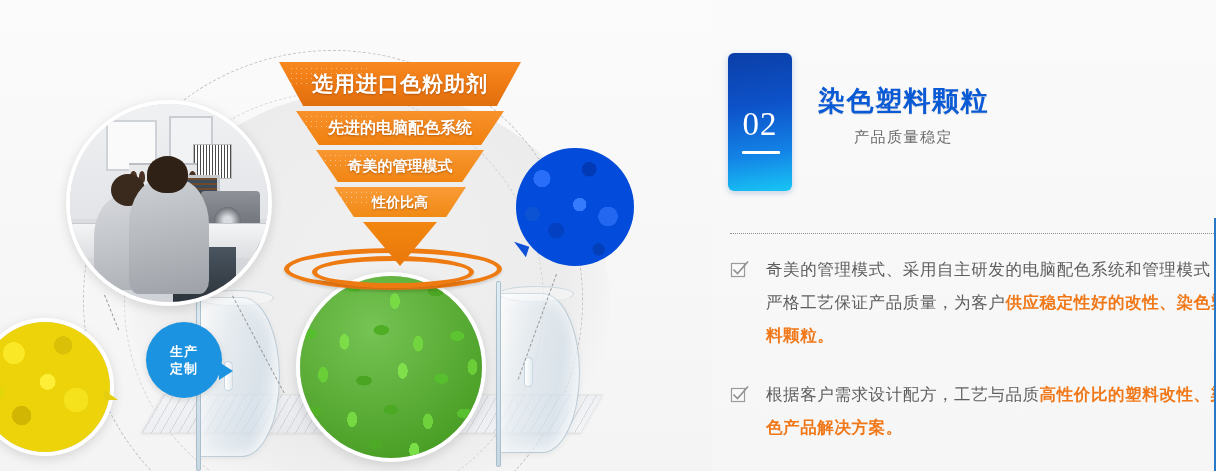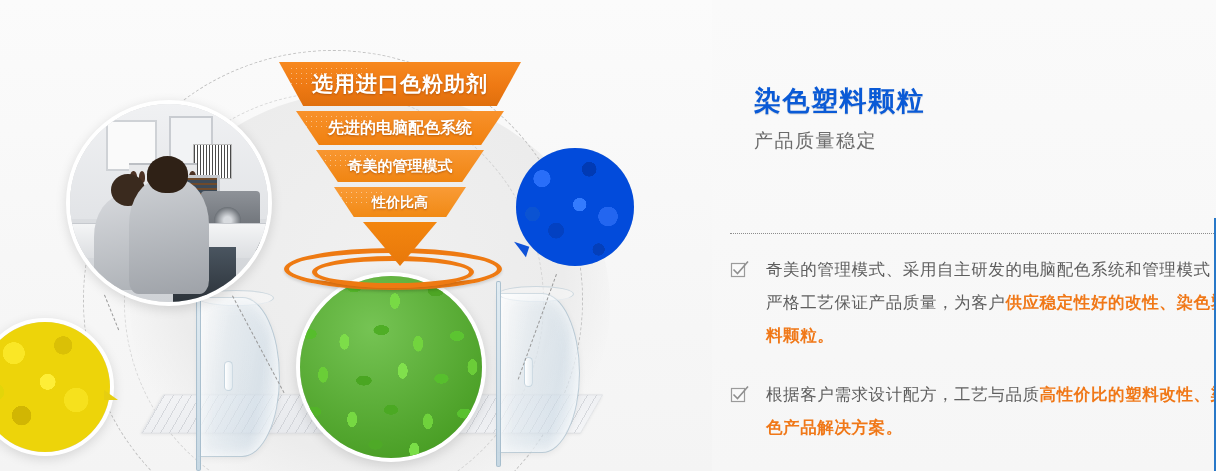--- a/index.html
+++ b/index.html
@@ -352,24 +352,25 @@
   .title {
     font-size: 27px;
     font-weight: bold;
     color: #0a5ad6;
     letter-spacing: 1.5px;
     text-shadow: 0 1px 1px rgba(0,0,0,.13);
     white-space: nowrap;
   }
   .subtitle {
     margin-top: 9px;
-    font-size: 19px;
+    font-size: 15px;
     color: #6b6b6b;
     letter-spacing: 1.5px;
     white-space: nowrap;
+    margin-left: 36px;
   }
 
   .divider {
     position:absolute; left: 18px; top: 233px; width: 490px;
     border-top: 1.5px dotted #8d8d8d;
   }
 
   .bullets { position:absolute; left: 18px; top: 253px; width: 520px; }
   .bullet { display:flex; margin-bottom: 26px; }
   .chk { width: 36px; flex: 0 0 36px; padding-top: 6px; }
@@ -476,26 +477,35 @@
         <div class="slab-dots"></div>
         <span>奇美的管理模式</span>
       </div>
       <div class="slab s4">
         <div class="slab-dots"></div>
         <span>性价比高</span>
       </div>
       <div class="slab tip"></div>
     </div>
 
+    <div class="bubble bubble-blue">
+      <span class="tl"></span>
+      <span>生产</span>
+      <span>定制</span>
+    </div>
 
   </div>
 
   <div class="content">
 
     <div class="head">
+      <div class="num-badge">
+        <div class="num">02</div>
+        <div class="underline"></div>
+      </div>
       <div class="head-text">
         <div class="title">染色塑料颗粒</div>
         <div class="subtitle">产品质量稳定</div>
       </div>
     </div>
 
     <div class="divider"></div>
 
     <div class="bullets">
 

